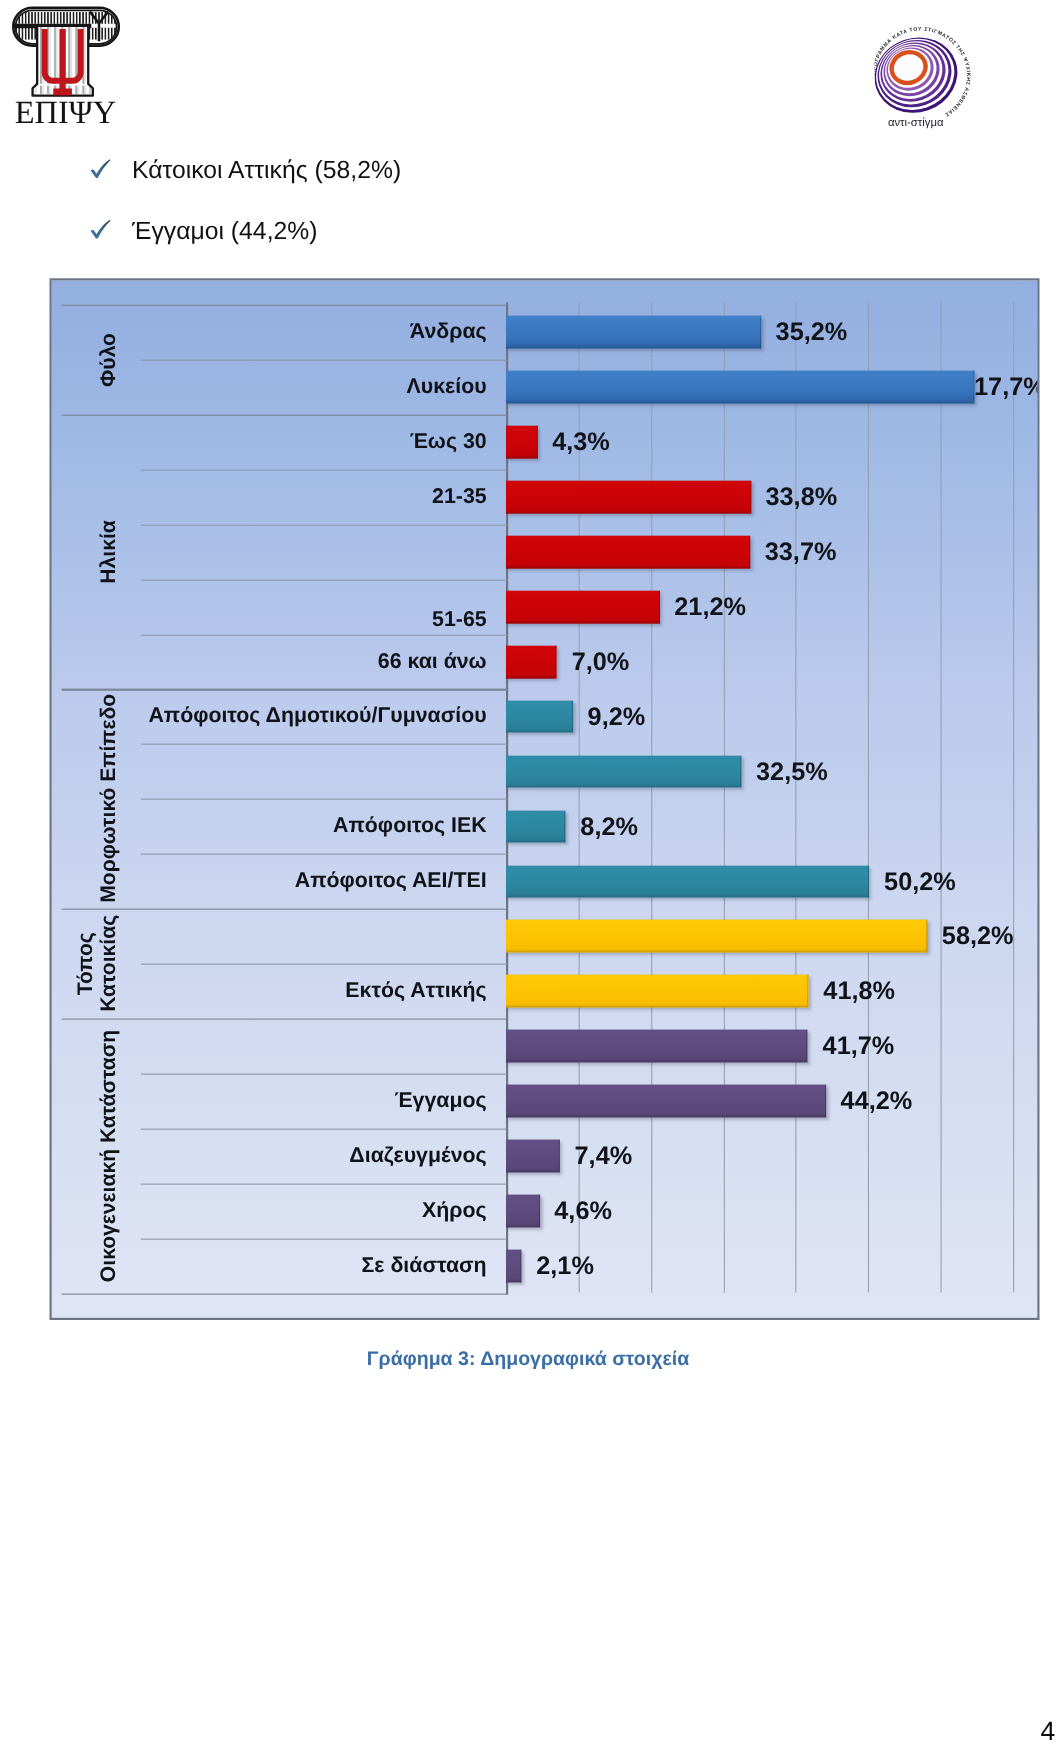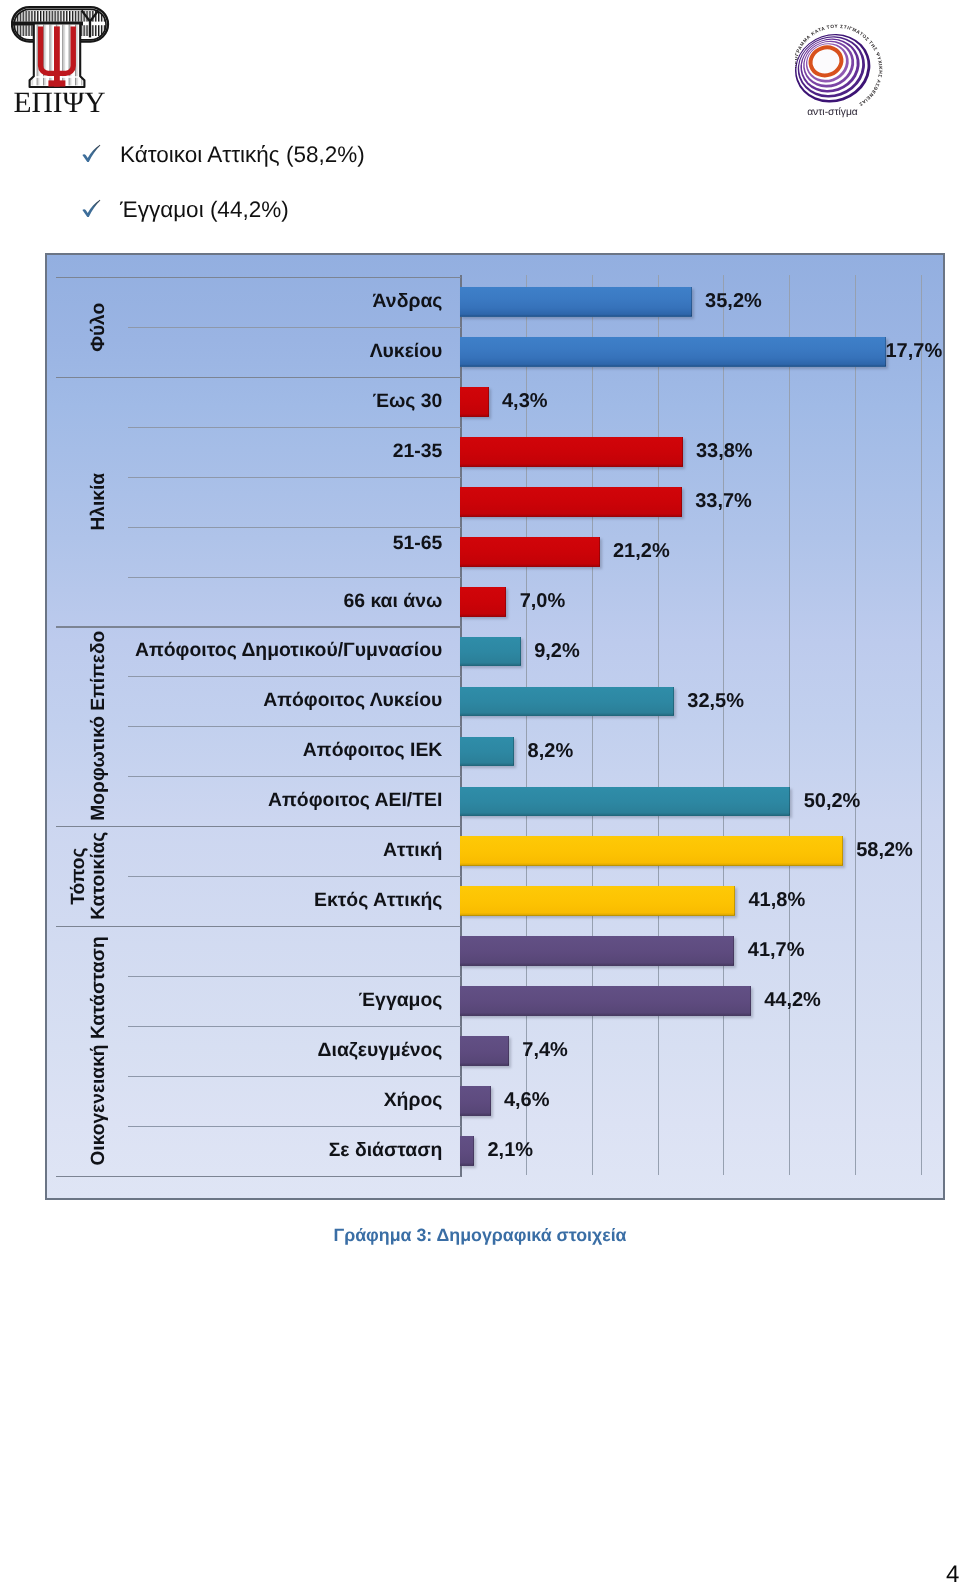--- a/index.html
+++ b/index.html
@@ -27,21 +27,21 @@
   .chart-frame{position:absolute;left:45px;top:253px;width:900px;height:947px;
     box-sizing:border-box;border:2px solid #6b7585;
     background:linear-gradient(to bottom,#93afe0 0%,#9ab4e3 9%,#a0bae6 16%,#afc3e9 30%,#bdcbed 41%,#c2d0ee 50%,#ccd6f0 60%,#d7dff2 84%,#dce2f4 92%,#dfe5f5 100%);
     overflow:hidden;}
   .axis-line{position:absolute;left:413.4px;top:20px;width:1.3px;height:902px;background:#6e7585;}
   .gridline{position:absolute;top:20px;width:1px;height:900px;background:#96a0b0;}
 
   .bar{position:absolute;height:30px;box-shadow:2.2px 2.2px 2.4px rgba(50,55,75,.26);
        border-bottom:1.2px solid rgba(0,0,0,.26);border-right:1.1px solid rgba(0,0,0,.22);
        box-sizing:border-box;}
-  .vlabel{position:absolute;font-size:20px;font-weight:bold;color:#111319;white-space:nowrap;}
+  .vlabel{position:absolute;font-size:23px;font-weight:bold;color:#111319;white-space:nowrap;}
 
   .bar-blue{background:linear-gradient(to bottom,#3e80c9 0%,#3b7ac3 40%,#3672ba 72%,#2e66ab 94%,#245691 100%);}
   .bar-red{background:linear-gradient(to bottom,#d1050a 0%,#cc0308 50%,#c30207 92%,#a80106 100%);}
   .bar-teal{background:linear-gradient(to bottom,#2f8da9 0%,#2d87a2 55%,#2b7f98 92%,#256d83 100%);}
   .bar-yellow{background:linear-gradient(to bottom,#fec907 0%,#fdc302 55%,#f9bc00 92%,#e0a800 100%);}
   .bar-purple{background:linear-gradient(to bottom,#625085 0%,#5e4b7f 55%,#574676 92%,#4a3b64 100%);}
 
   
   .cat{position:absolute;left:0;width:413.4px;padding-right:18px;box-sizing:border-box;
        font-size:19.4px;font-weight:bold;color:#101217;
@@ -201,39 +201,37 @@
     <div class="bar bar-blue" style="left:413.4px;top:82.2px;width:425.9px;height:29.8px"></div>
     <div class="vlabel" style="left:838.5px;top:82.2px;height:29.8px;line-height:29.8px">17,7%</div>
     <div class="cat" style="top:121.8px;height:49.9px;line-height:49.9px">Έως 30</div>
     <div class="bar bar-red" style="left:413.4px;top:132.1px;width:28.3px;height:29.8px"></div>
     <div class="vlabel" style="left:455.0px;top:132.1px;height:29.8px;line-height:29.8px">4,3%</div>
     <div class="cat" style="top:171.8px;height:49.9px;line-height:49.9px">21-35</div>
     <div class="bar bar-red" style="left:413.4px;top:182.1px;width:222.2px;height:29.8px"></div>
     <div class="vlabel" style="left:648.9px;top:182.1px;height:29.8px;line-height:29.8px">33,8%</div>
     <div class="bar bar-red" style="left:413.4px;top:232.0px;width:221.5px;height:29.8px"></div>
     <div class="vlabel" style="left:648.2px;top:232.0px;height:29.8px;line-height:29.8px">33,7%</div>
-    <div class="cat" style="top:264px;height:34px;line-height:49.9px">51-65</div>
+    <div class="cat" style="top:284px;height:34px;line-height:49.9px">51-65</div>
     <div class="bar bar-red" style="left:413.4px;top:281.9px;width:139.3px;height:29.8px"></div>
     <div class="vlabel" style="left:566.0px;top:281.9px;height:29.8px;line-height:29.8px">21,2%</div>
     <div class="cat" style="top:321.5px;height:49.9px;line-height:49.9px">66 και άνω</div>
     <div class="bar bar-red" style="left:413.4px;top:331.8px;width:46.0px;height:29.8px"></div>
     <div class="vlabel" style="left:472.7px;top:331.8px;height:29.8px;line-height:29.8px">7,0%</div>
     <div class="cat" style="top:371.4px;height:49.9px;line-height:49.9px">Απόφοιτος Δημοτικού/Γυμνασίου</div>
     <div class="bar bar-teal" style="left:413.4px;top:381.7px;width:60.5px;height:29.8px"></div>
     <div class="vlabel" style="left:487.2px;top:381.7px;height:29.8px;line-height:29.8px">9,2%</div>
-    <div class="cat" style="top:421.4px;height:49.9px;line-height:49.9px">Απόφοιτος Λυκείου</div>
     <div class="bar bar-teal" style="left:413.4px;top:431.7px;width:213.6px;height:29.8px"></div>
     <div class="vlabel" style="left:640.3px;top:431.7px;height:29.8px;line-height:29.8px">32,5%</div>
     <div class="cat" style="top:471.3px;height:49.9px;line-height:49.9px">Απόφοιτος ΙΕΚ</div>
     <div class="bar bar-teal" style="left:413.4px;top:481.6px;width:53.9px;height:29.8px"></div>
     <div class="vlabel" style="left:480.6px;top:481.6px;height:29.8px;line-height:29.8px">8,2%</div>
     <div class="cat" style="top:521.2px;height:49.9px;line-height:49.9px">Απόφοιτος ΑΕΙ/ΤΕΙ</div>
     <div class="bar bar-teal" style="left:413.4px;top:531.5px;width:330.0px;height:29.8px"></div>
     <div class="vlabel" style="left:756.7px;top:531.5px;height:29.8px;line-height:29.8px">50,2%</div>
-    <div class="cat" style="top:571.1px;height:49.9px;line-height:49.9px">Αττική</div>
     <div class="bar bar-yellow" style="left:413.4px;top:581.4px;width:382.5px;height:29.8px"></div>
     <div class="vlabel" style="left:809.2px;top:581.4px;height:29.8px;line-height:29.8px">58,2%</div>
     <div class="cat" style="top:621.0px;height:49.9px;line-height:49.9px">Εκτός Αττικής</div>
     <div class="bar bar-yellow" style="left:413.4px;top:631.3px;width:274.8px;height:29.8px"></div>
     <div class="vlabel" style="left:701.5px;top:631.3px;height:29.8px;line-height:29.8px">41,8%</div>
     <div class="bar bar-purple" style="left:413.4px;top:681.3px;width:274.1px;height:29.8px"></div>
     <div class="vlabel" style="left:700.8px;top:681.3px;height:29.8px;line-height:29.8px">41,7%</div>
     <div class="cat" style="top:720.9px;height:49.9px;line-height:49.9px">Έγγαμος</div>
     <div class="bar bar-purple" style="left:413.4px;top:731.2px;width:290.5px;height:29.8px"></div>
     <div class="vlabel" style="left:717.2px;top:731.2px;height:29.8px;line-height:29.8px">44,2%</div>

